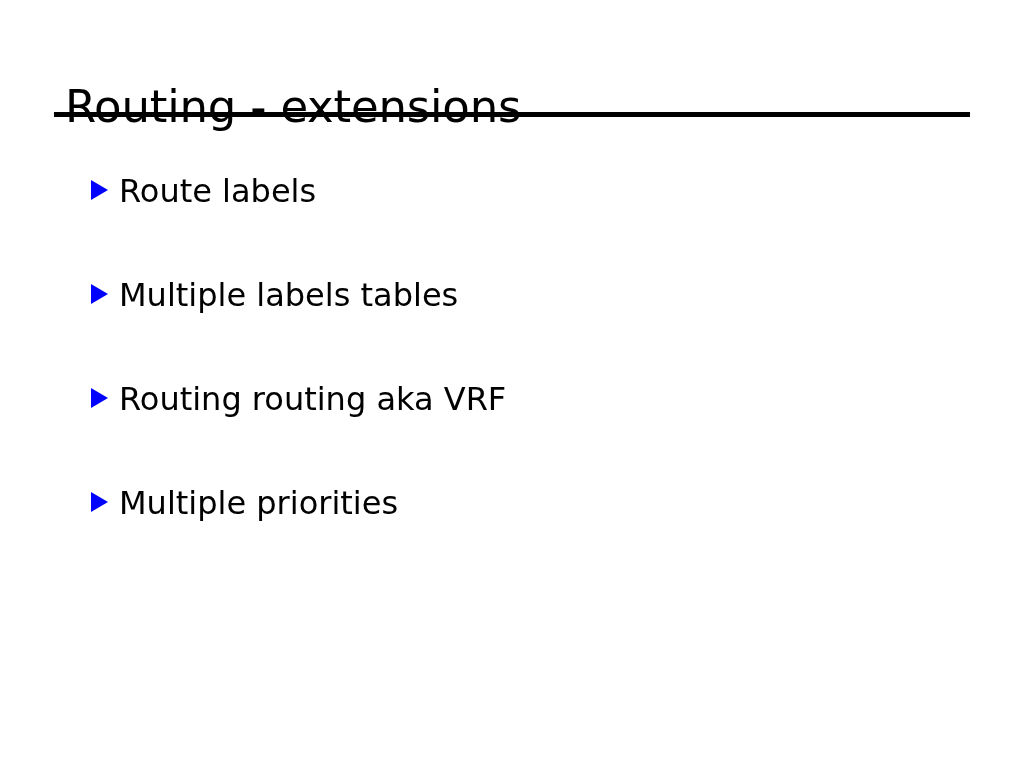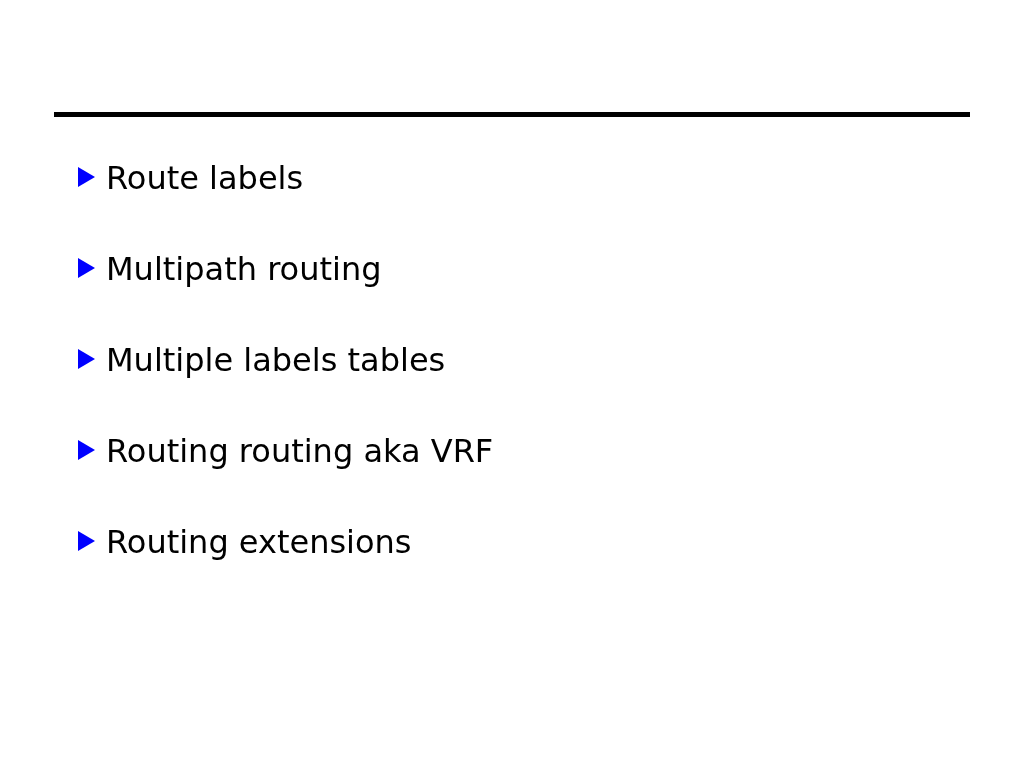--- a/index.html
+++ b/index.html
@@ -57,21 +57,21 @@
     margin: 0;
     padding: 0;
     list-style: none;
   }
 
   .bullet-item {
     position: relative;
     display: block;
     height: 91px;
     padding-left: 28px;
-    margin: 0;
+    margin: 13px;
     font-size: 32px;
     line-height: 40px;
     color: #000000;
     white-space: nowrap;
   }
 
   .bullet-marker {
     position: absolute;
     left: 0;
     top: 9px;
@@ -85,45 +85,42 @@
   .bullet-text {
     display: inline-block;
     vertical-align: top;
   }
 </style>
 </head>
 <body>
 
 <div class="slide">
 
+  <h1 class="slide-title">Routing - extensions</h1>
 
   <div class="title-rule"></div>
 
   <ul class="bullet-list">
 
     <li class="bullet-item">
       <span class="bullet-marker"></span>
       <span class="bullet-text">Route labels</span>
     </li>
 
-    <li class="bullet-item">
-      <span class="bullet-marker"></span>
-      <span class="bullet-text">Multipath routing</span>
-    </li>
 
     <li class="bullet-item">
       <span class="bullet-marker"></span>
       <span class="bullet-text">Multiple labels tables</span>
     </li>
 
     <li class="bullet-item">
       <span class="bullet-marker"></span>
       <span class="bullet-text">Routing routing aka VRF</span>
     </li>
 
     <li class="bullet-item">
       <span class="bullet-marker"></span>
-      <span class="bullet-text">Routing extensions</span>
+      <span class="bullet-text">Multiple priorities</span>
     </li>
 
   </ul>
 
 </div>
 
 </body></html>

